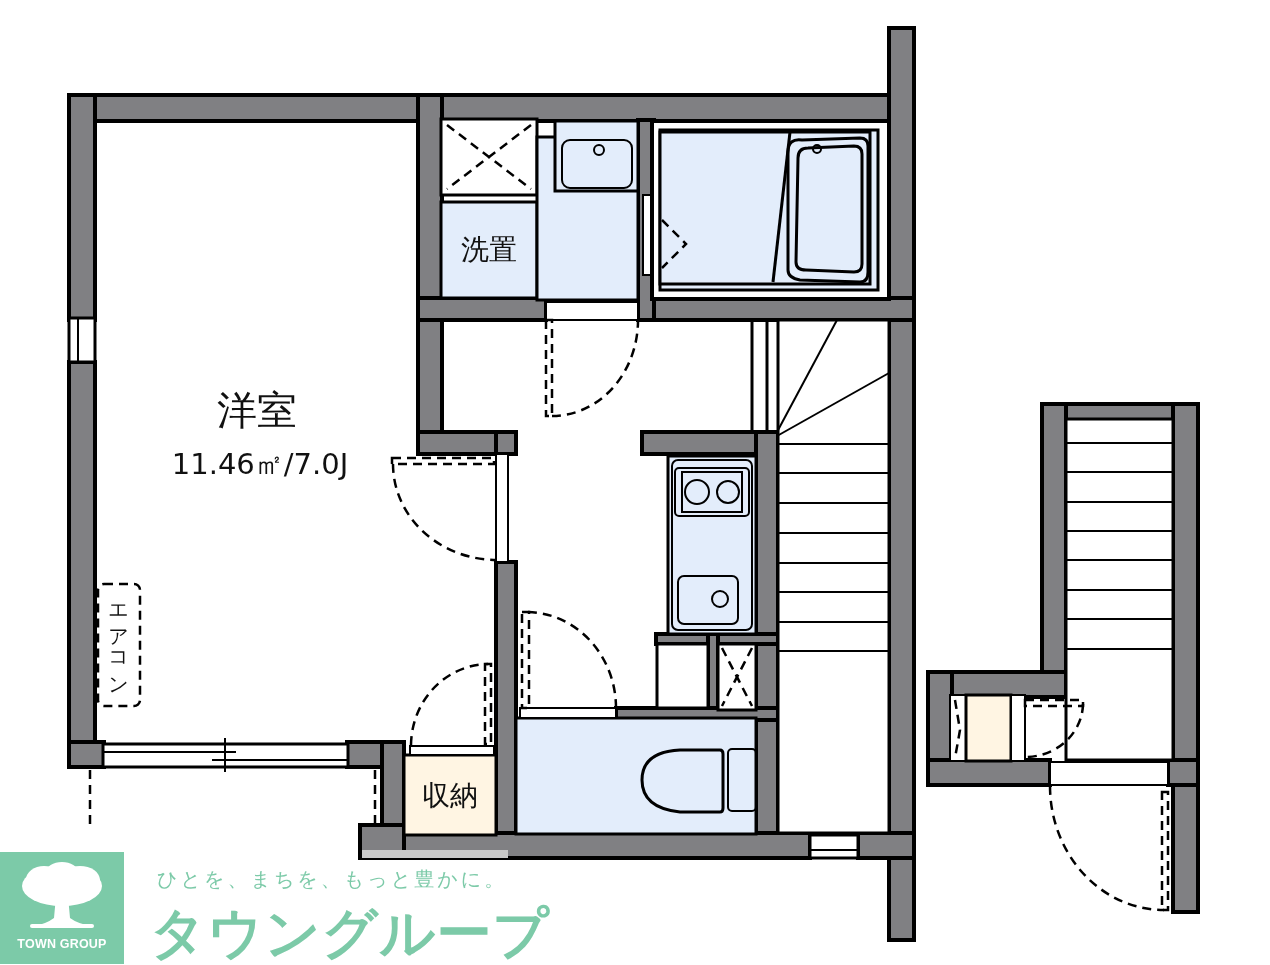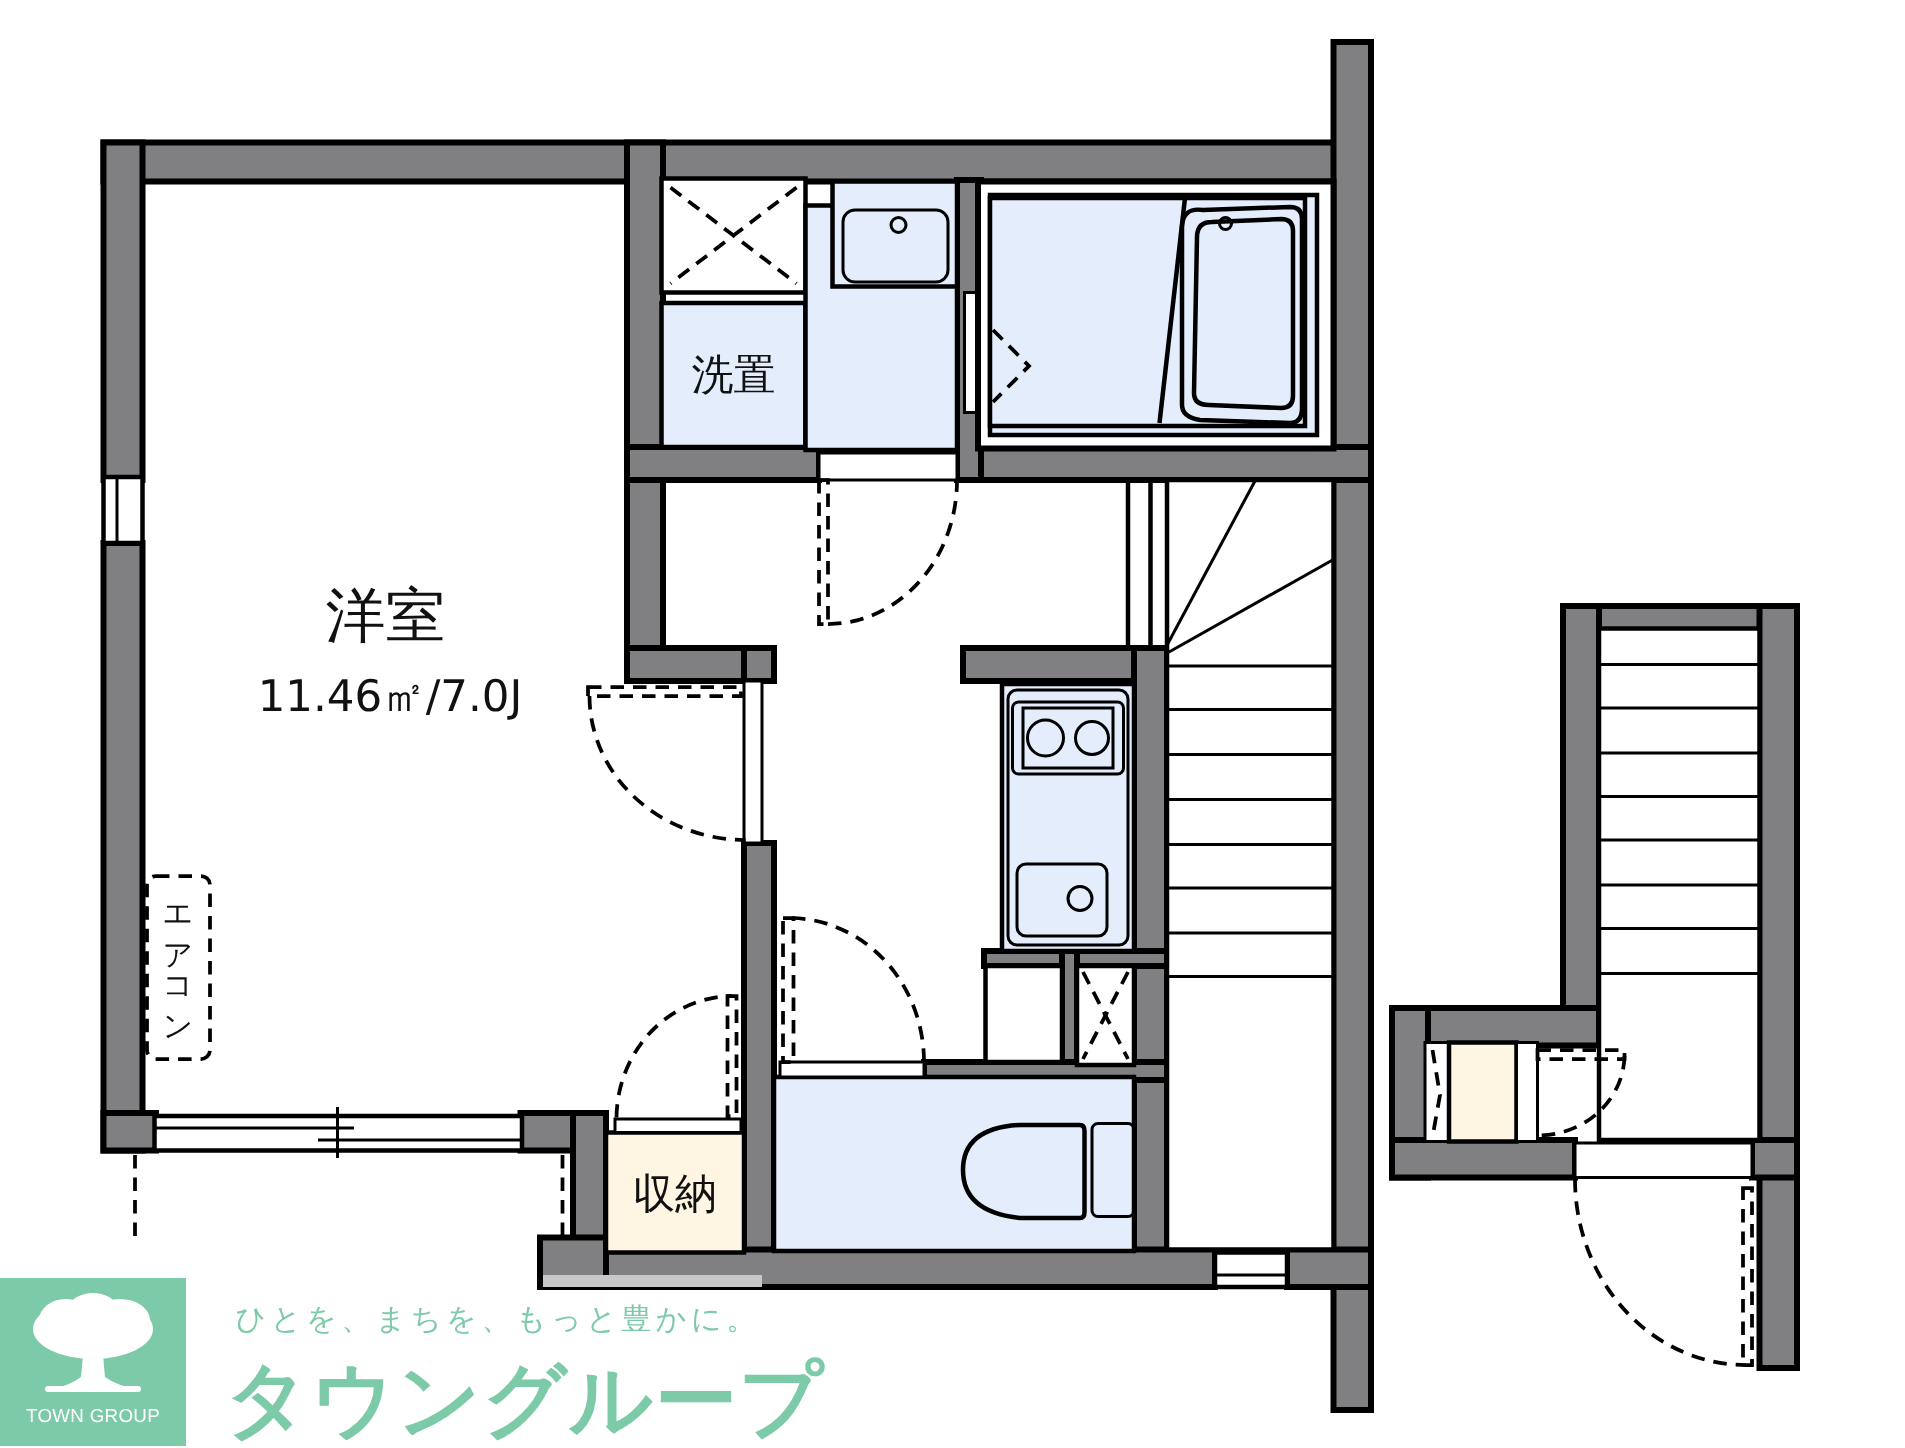--- a/index.html
+++ b/index.html
@@ -7,21 +7,21 @@
     #plan { position: absolute; left: 0; top: 0; width: 1270px; height: 965px; }
     .wall { fill: #808083; stroke: #000; stroke-width: 4; stroke-linejoin: miter; }
     .line { stroke: #000; stroke-width: 3; fill: none; }
     .thin { stroke: #000; stroke-width: 2; fill: none; }
     .dash { stroke: #000; stroke-width: 2.5; fill: none; stroke-dasharray: 9 6; }
     .wet { fill: #e3edfb; stroke: #000; stroke-width: 3; }
     .storage { fill: #fff5e3; stroke: #000; stroke-width: 3; }
     .white { fill: #ffffff; stroke: #000; stroke-width: 3; }
     .room-label { font-family: "DejaVu Sans", sans-serif; fill: #111; }
     .logo-box { position: absolute; left: 0; top: 852px; width: 124px; height: 112px; background: #7ccaa8; }
-    .logo-text { position: absolute; left: 0; top: 85px; width: 124px; text-align: center; color: #fff; font-family: "Liberation Sans", sans-serif; font-weight: normal; font-size: 12.5px; letter-spacing: 0.2px; }
+    .logo-text { position: absolute; left: 0; top: 85px; width: 124px; text-align: center; color: #fff; font-family: "Liberation Sans", sans-serif; font-weight: bold; font-size: 12.5px; letter-spacing: 0.2px; }
     .tagline { position: absolute; left: 157px; top: 866px; font-family: "DejaVu Sans", sans-serif; font-size: 20px; color: #7ccaa8; letter-spacing: 3px; text-align: right; }
     .brand { position: absolute; left: 150px; top: 897px; font-family: "DejaVu Sans", sans-serif; font-weight: bold; font-size: 55px; color: #7ccaa8; letter-spacing: 1px; }
     .vlabel { writing-mode: vertical-rl; }
   </style>
 </head>
 <body>
 
 <svg id="plan" viewBox="0 0 1270 965" xmlns="http://www.w3.org/2000/svg">
 
   <g>

